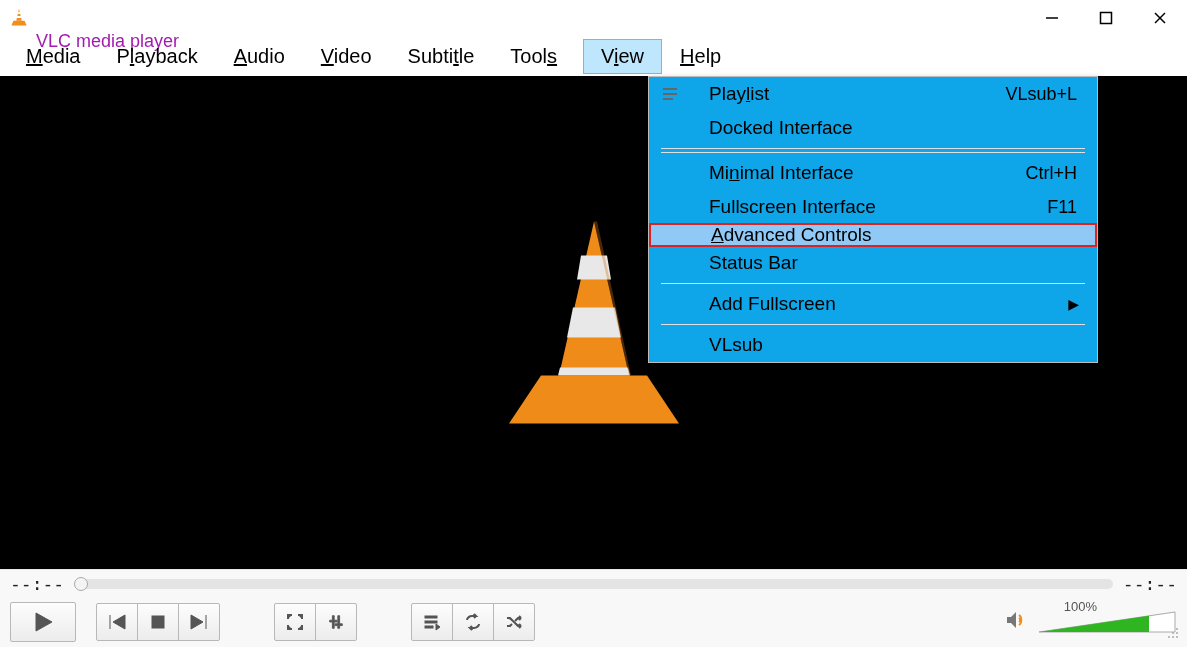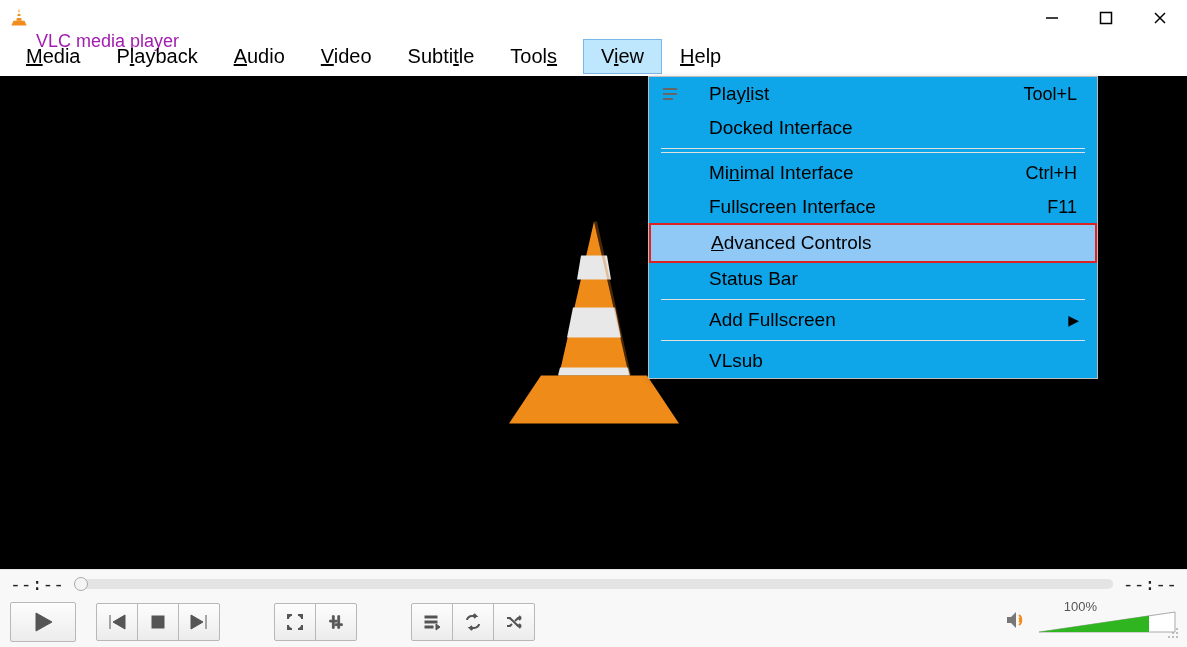--- a/index.html
+++ b/index.html
@@ -24,21 +24,21 @@
 .cone-wrap { position: absolute; left: 50%; top: 50%; transform: translate(-50%, -48%); }
 
 
 .dropdown { position: absolute; top: 76px; left: 648px; width: 450px; background: #0ea5e9; border: 1px solid #bdbdbd; box-shadow: 2px 2px 6px rgba(0,0,0,.25); font-size: 19px; color: #000; z-index: 10; }
 .dd-row { display: flex; align-items: center; height: 34px; padding: 0 14px 0 14px; position: relative; }
 .dd-icon-col { width: 46px; display: flex; align-items: center; justify-content: flex-start; }
 .dd-lbl { flex: 1; }
 .dd-sc { color: #000; font-size: 18px; padding-right: 6px; }
 .dd-arrow { position: absolute; right: 18px; font-size: 14px; }
 .dd-sep { height: 1px; background: #e0e0e0; margin: 3px 12px; }
-.dd-row.highlight { background: #90c8f6; border: 2px solid #d22; height: 40px; margin: -1px 0; }
+.dd-row.highlight { background: #90c8f6; border: 2px solid #d22; height: 24px; margin: -1px 0; }
 .ul { text-decoration: underline; }
 
 
 .seekbar { height: 28px; display: flex; align-items: center; padding: 0 10px; gap: 10px; background: #f8f8f8; border-top: 1px solid #e8e8e8; }
 .time { font-family: monospace; font-size: 18px; color: #222; }
 .track { flex: 1; height: 10px; background: #e4e4e4; border-radius: 5px; position: relative; }
 .track .knob { position: absolute; left: 0; top: 50%; transform: translate(0,-50%); width: 14px; height: 14px; background: #f4f4f4; border: 1px solid #aaa; border-radius: 50%; }
 
 .controls { height: 50px; display: flex; align-items: center; padding: 0 10px; gap: 20px; background: #f8f8f8; }
 .cbtn { width: 42px; height: 38px; border: 1px solid #b8b8b8; background: linear-gradient(#fdfdfd,#ececec); display: flex; align-items: center; justify-content: center; border-radius: 2px; }
@@ -115,21 +115,21 @@
 <div class="dropdown" id="dropdown">
     <div class="dd-row">
       <span class="dd-icon-col">
         <svg width="18" height="14" fill="#666">
           <rect x="0" y="1" width="14" height="2"></rect>
           <rect x="0" y="6" width="14" height="2"></rect>
           <rect x="0" y="11" width="10" height="2"></rect>
         </svg>
       </span>
       <span class="dd-lbl">Play<span class="ul">l</span>ist</span>
-      <span class="dd-sc">Tool+L</span>
+      <span class="dd-sc">VLsub+L</span>
     </div>
     <div class="dd-row">
       <span class="dd-icon-col"></span>
       <span class="dd-lbl">Docked Interface</span>
     </div>
     <div class="dd-sep"></div>
     <div class="dd-sep"></div>
     <div class="dd-row">
       <span class="dd-icon-col"></span>
       <span class="dd-lbl">Mi<span class="ul">n</span>imal Interface</span>

